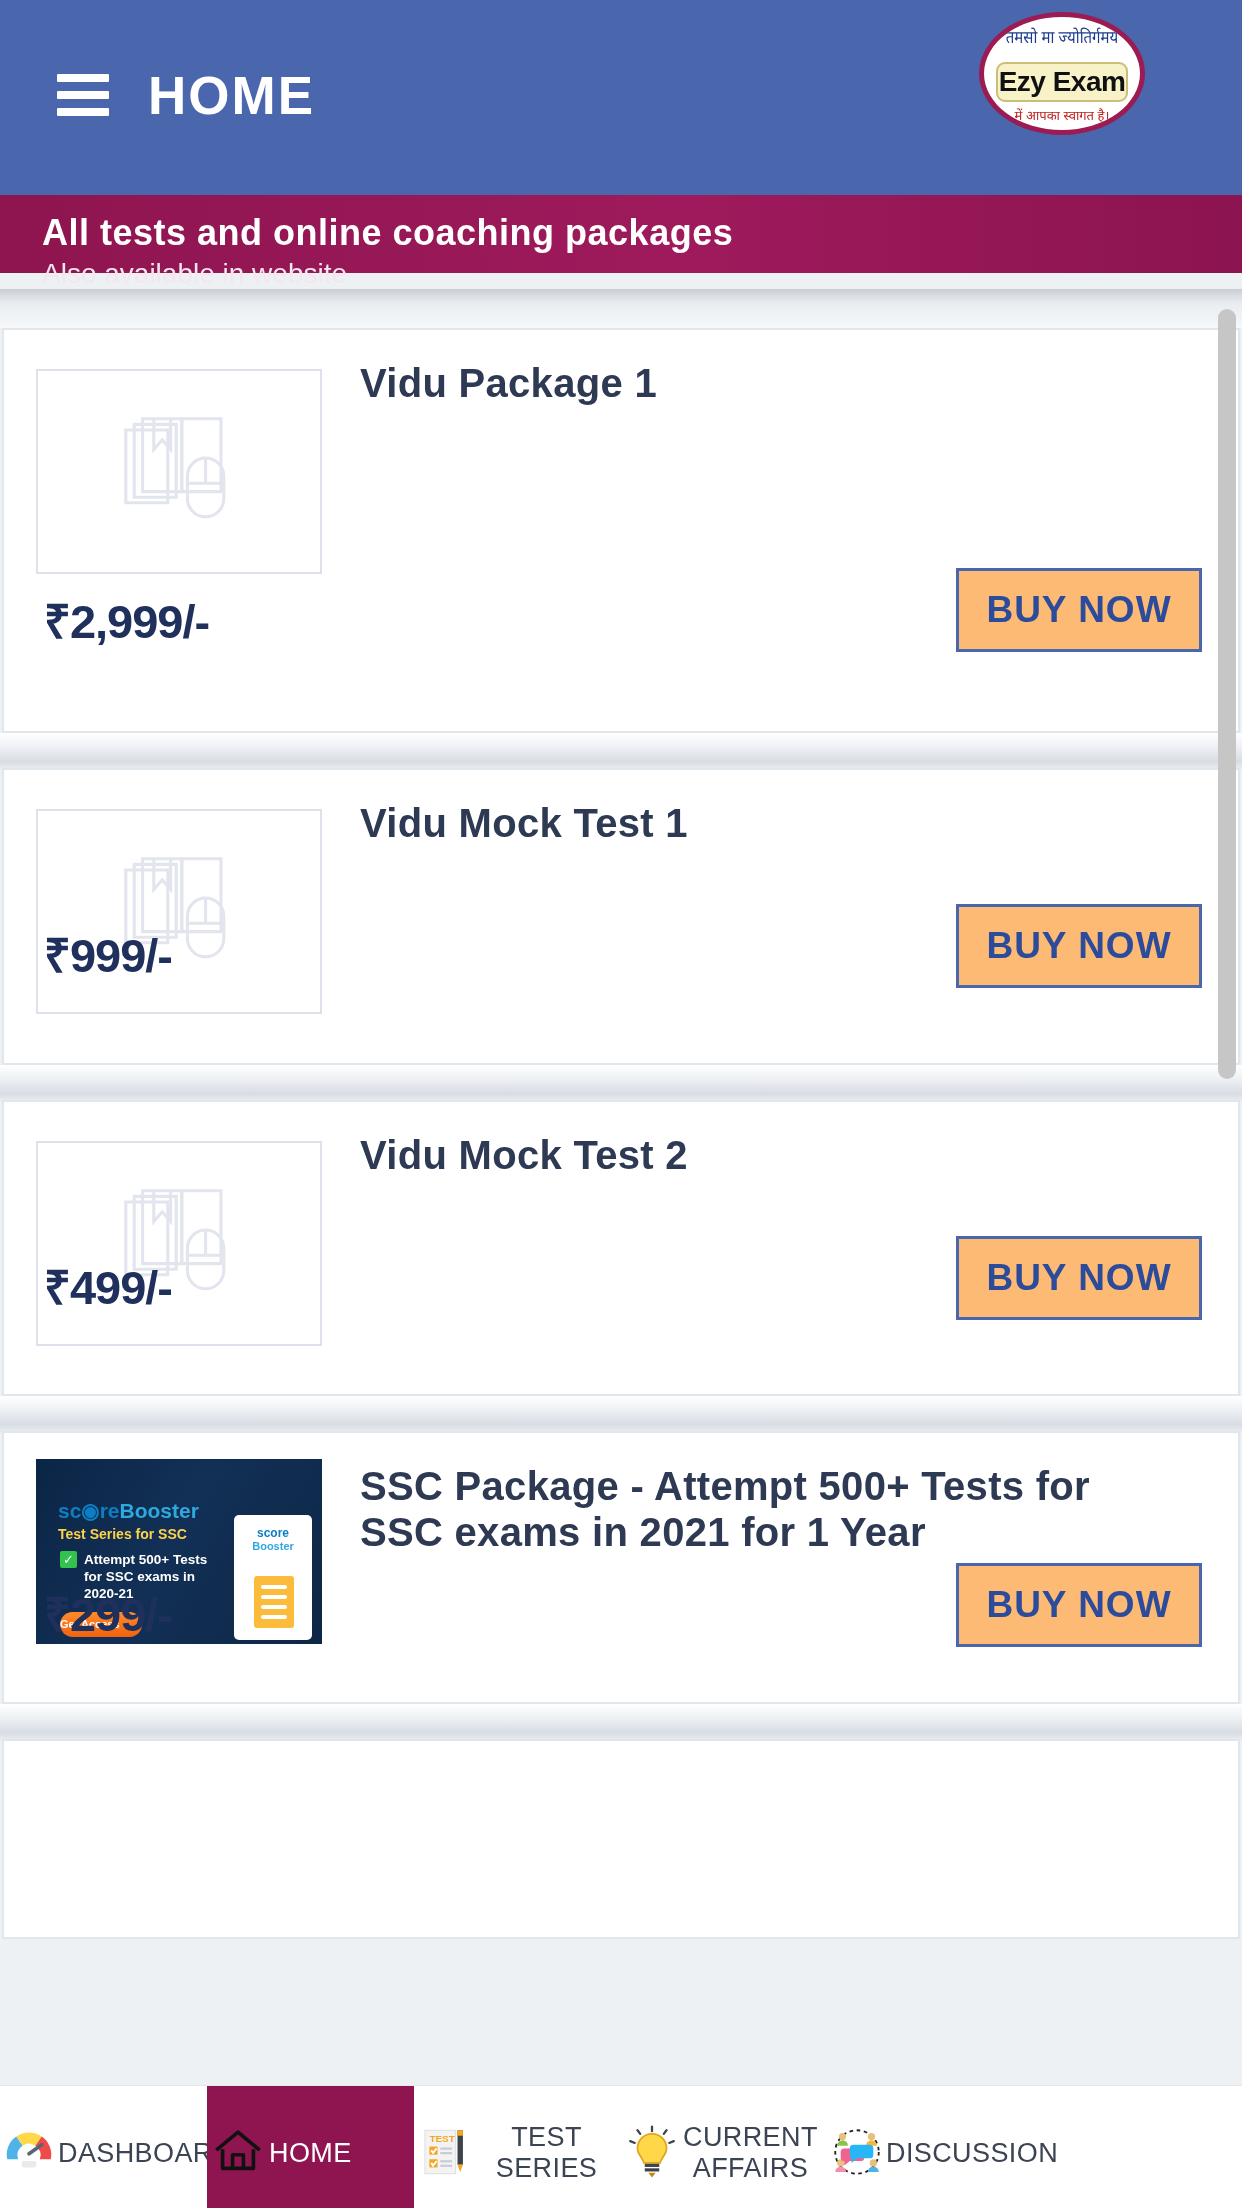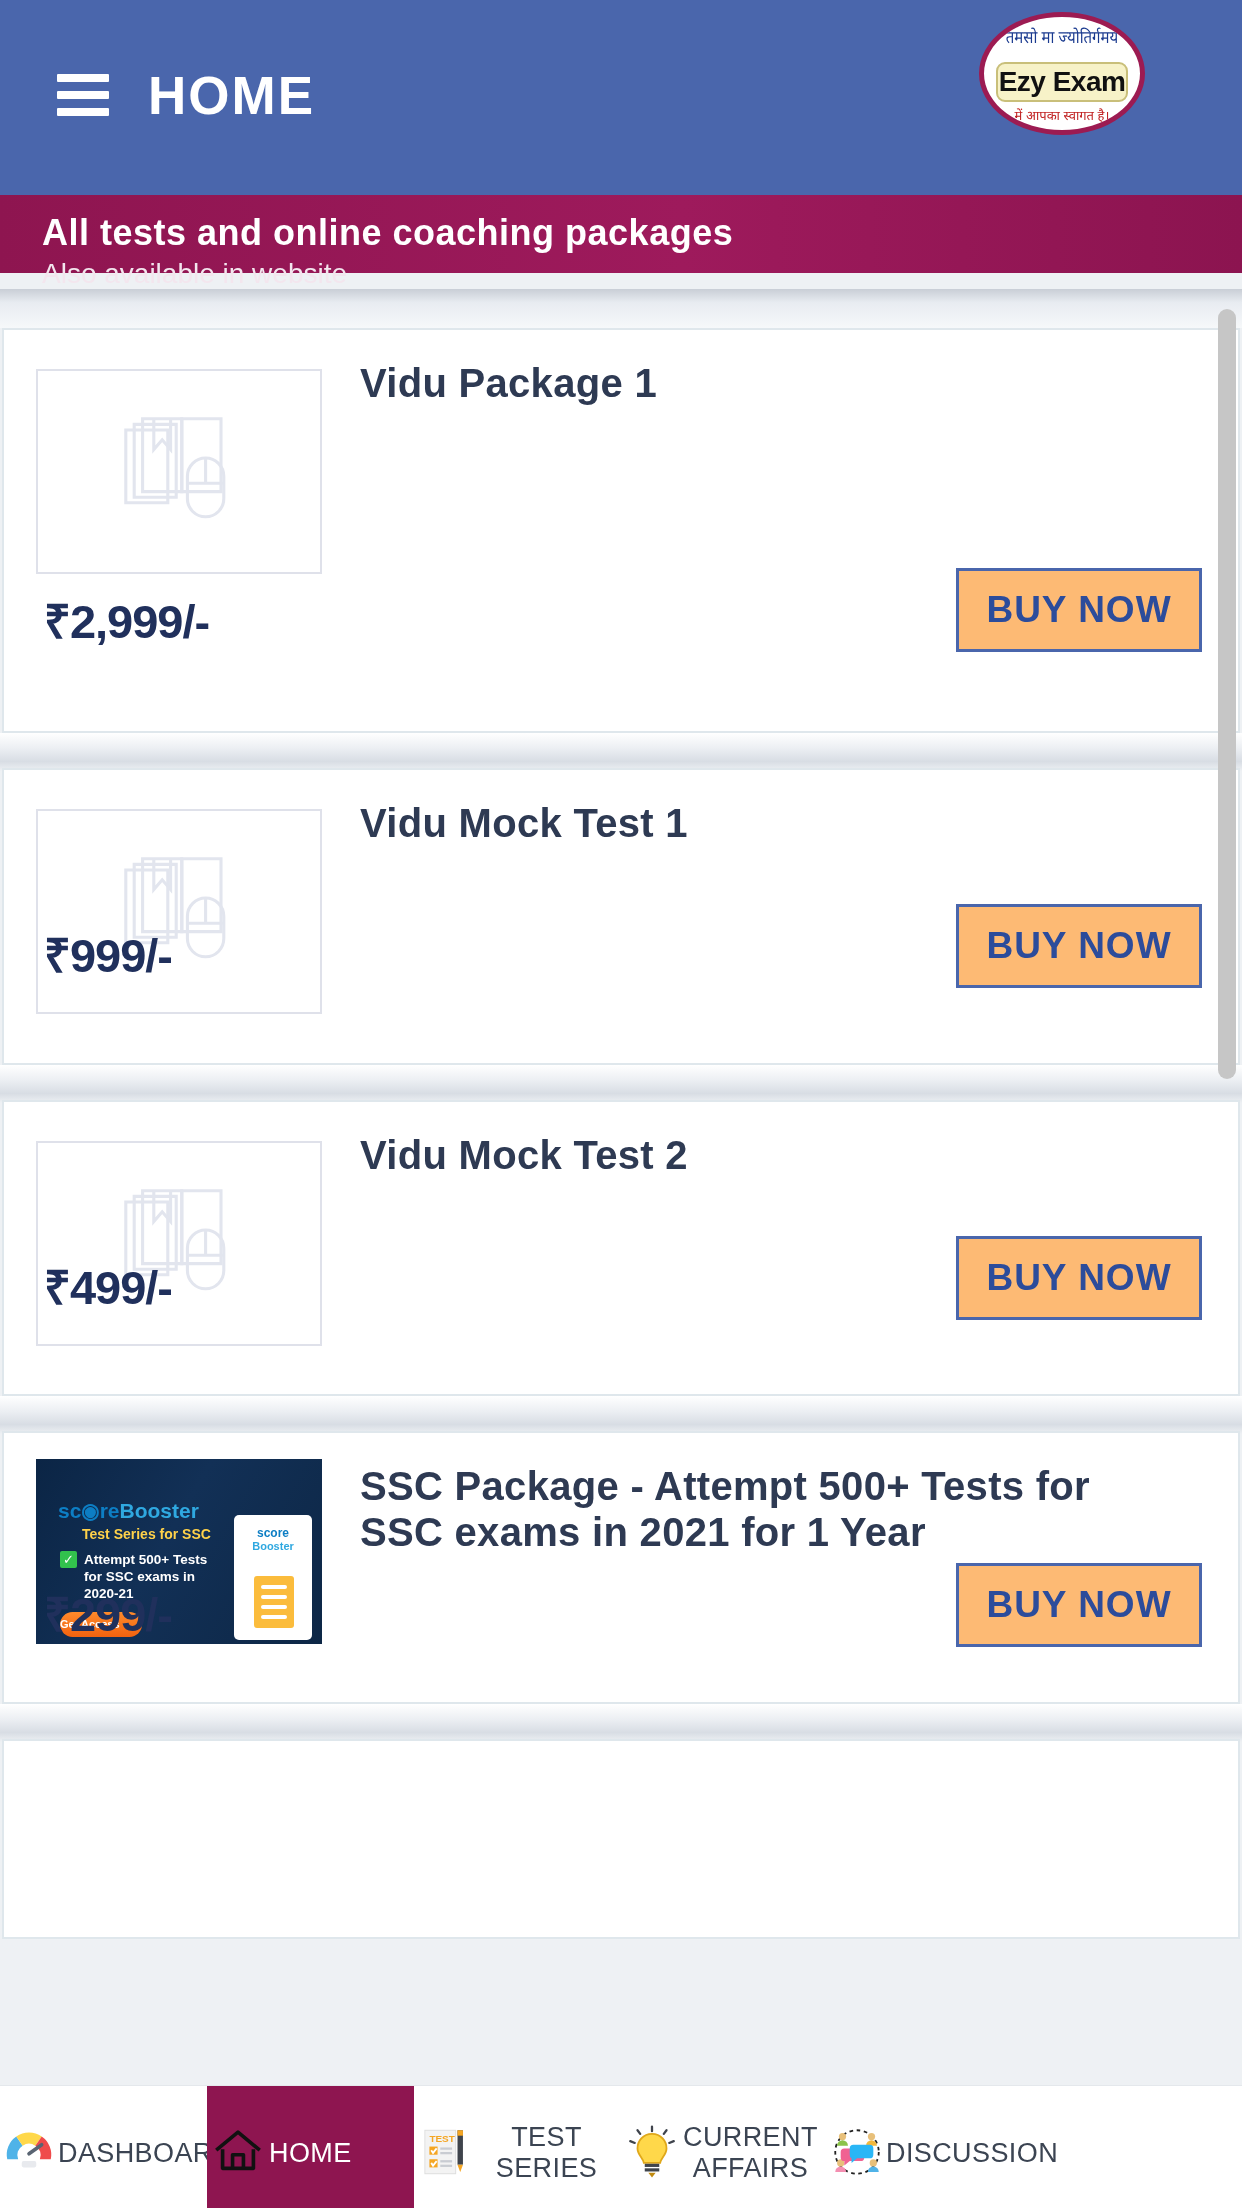--- a/index.html
+++ b/index.html
@@ -84,21 +84,21 @@
   .thumb-box svg { width:150px; height:140px; }
   .thumb-img {
     position:absolute; left:32px; top:26px;
     width:286px; height:185px;
     background:linear-gradient(120deg,#0b2545 0%,#123056 45%,#0d2746 100%);
     overflow:hidden;
   }
   .ti-logo { position:absolute; left:22px; top:40px; font-size:21px; font-weight:bold; white-space:nowrap; }
   .ti-logo .s1 { color:#0d7ec4;text-align:right; }
   .ti-logo .s2 { color:#2fa8e0; }
-  .ti-sub { position:absolute; left:22px; top:67px; font-size:14px; font-weight:bold; color:#ffd24a; white-space:nowrap;margin-left:24px; }
+  .ti-sub { position:absolute; left:22px; top:67px; font-size:14px; font-weight:bold; color:#ffd24a; white-space:nowrap; }
   .ti-bullet { position:absolute; left:48px; top:92px; font-size:13.5px; font-weight:bold; color:#ffffff; line-height:17px; width:128px; }
   .ti-check { position:absolute; left:24px; top:92px; width:17px; height:17px; background:#32c24d; border-radius:2px;
               color:#fff; font-size:13px; text-align:center; line-height:17px; }
   .ti-btn { position:absolute; left:24px; top:153px; width:82px; height:25px; border-radius:13px;
             background:linear-gradient(180deg,#ff8a2b 0%,#f2620f 100%);
             color:#fff; font-size:11px; font-weight:bold; line-height:25px; }
   .ti-phone { position:absolute; right:10px; top:56px; width:78px; height:125px; background:#fff; border-radius:5px; }
   .ti-phone .pl1 { position:absolute; top:12px; left:0; width:100%; text-align:center; font-size:12px; font-weight:bold; color:#0d7ec4; line-height:13px; }
   .ti-phone .pl2 { position:absolute; top:25px; left:0; width:100%; text-align:center; font-size:11px; font-weight:bold; color:#2fa8e0; }
   .ti-clip { position:absolute; bottom:12px; left:20px; width:40px; height:52px; background:#fbbc3c; border-radius:3px; }

